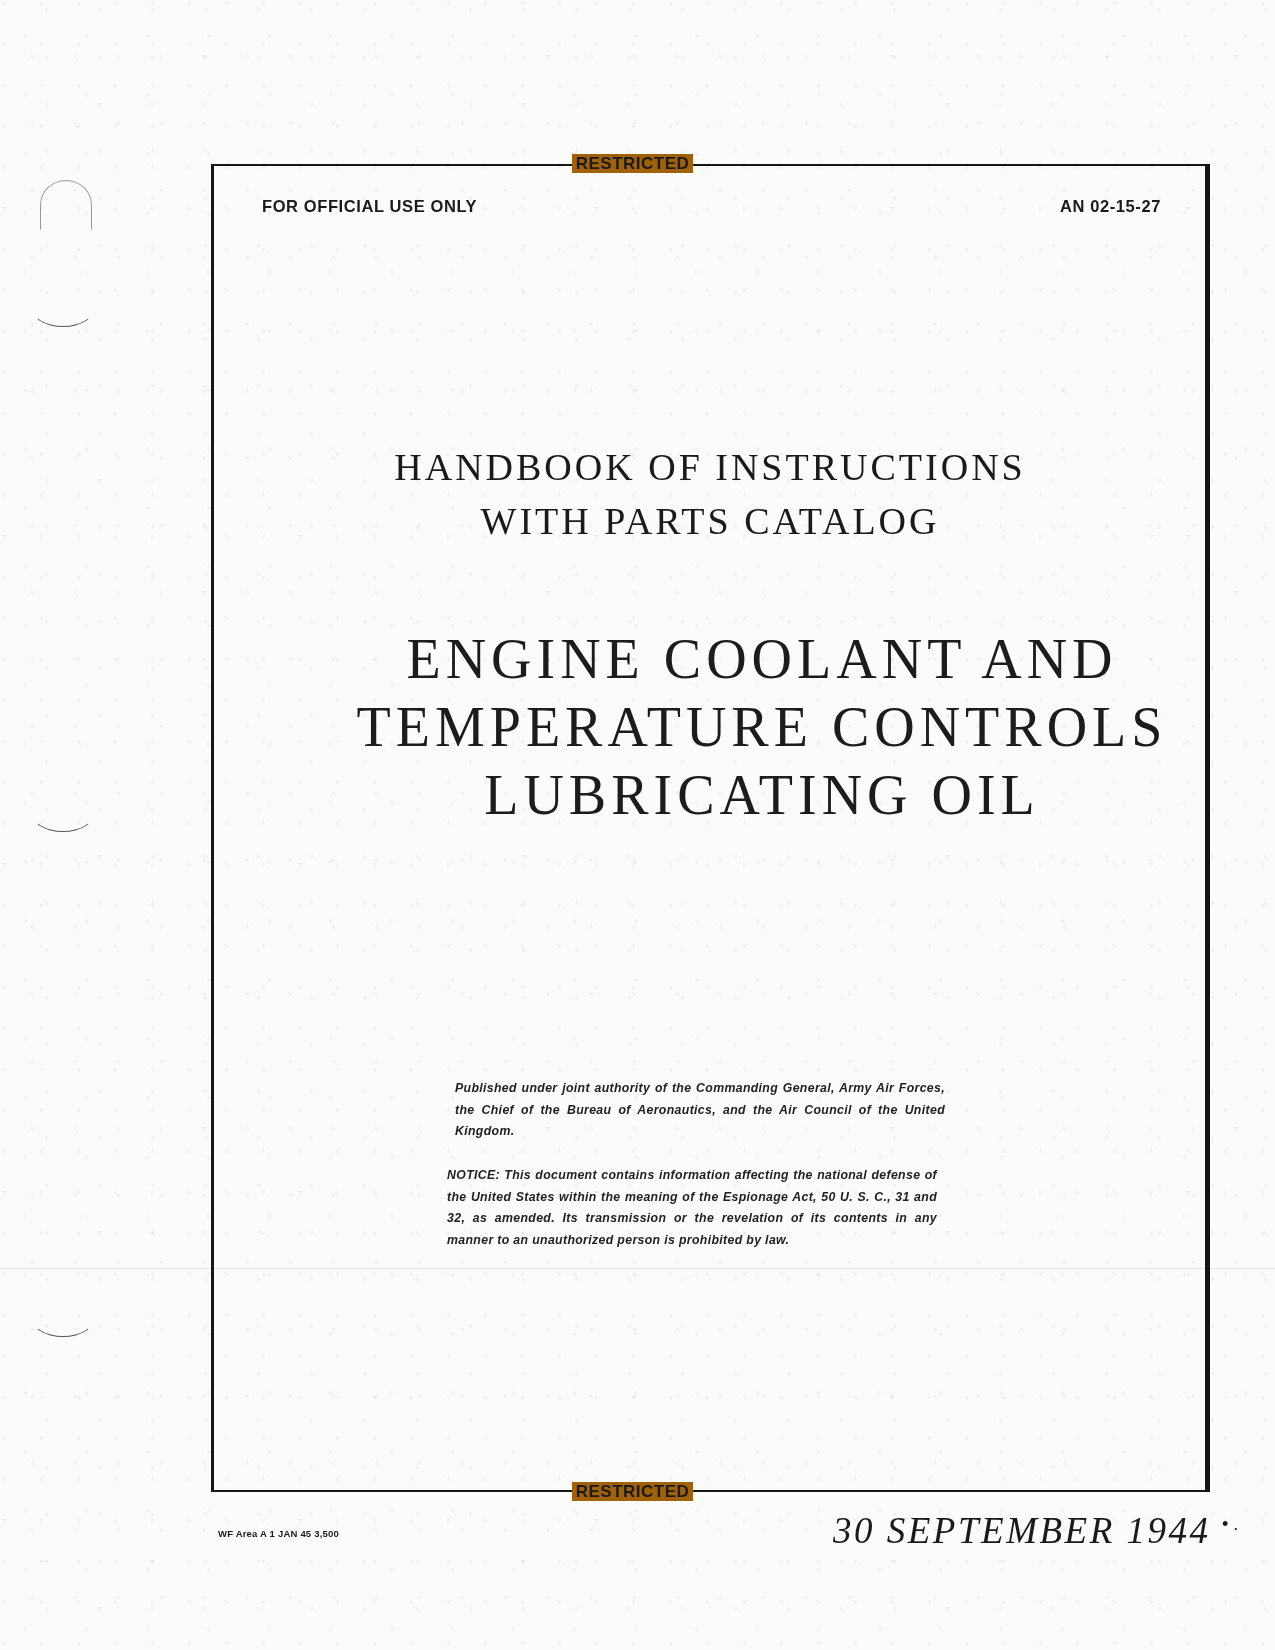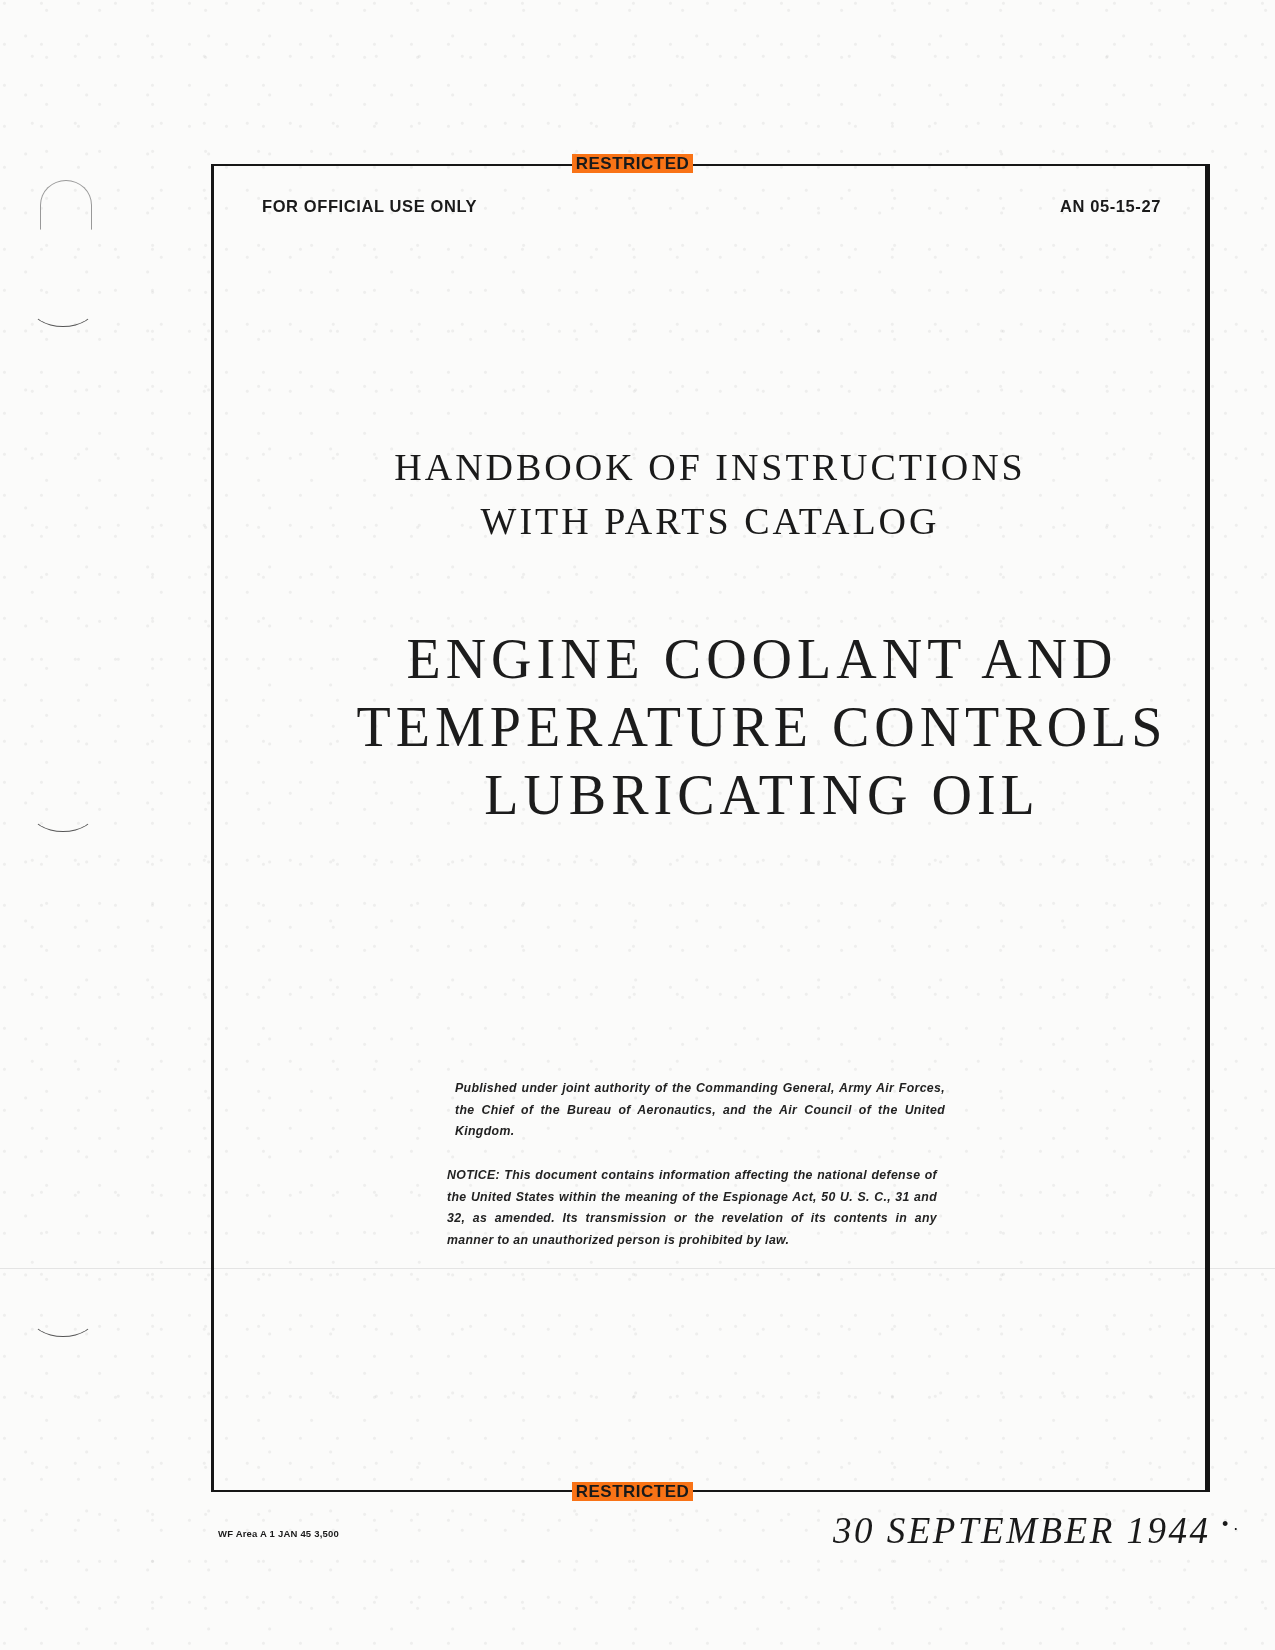--- a/index.html
+++ b/index.html
@@ -20,21 +20,21 @@
     position: absolute; left: 211px; top: 164px; width: 998px; height: 1328px;
     border: 3px solid #161616; border-top-width: 2px; border-bottom-width: 2px;
     box-sizing: border-box;
   }
   .frame-right { position: absolute; left: 1205px; top: 164px; width: 5px; height: 1328px; background: #141414; }
   .restricted {
     position: absolute; left: 0; width: 1275px; text-align: center;
     font-family: "Liberation Sans", sans-serif; font-weight: bold; font-size: 17px;
     letter-spacing: 0.5px; line-height: 18px;
   }
-  .restricted span { background: #f97316; padding: 0 4px; }
+  .restricted span { background: #a16207; padding: 0 4px; }
   .restricted.top { top: 155px; left: -5px; }
   .restricted.bottom { top: 1483px; left: -5px; }
   .hdr { position: absolute; top: 197px; font-weight: bold; font-size: 16.5px; letter-spacing: 0.6px; }
   .hdr.left { left: 250px; margin-left: 12px; }
   .hdr.right { right: 114px; }
   .subtitle {
     position: absolute; left: 211px; width: 998px; text-align: center;
     font-family: "Liberation Serif", serif; font-size: 38px;
     letter-spacing: 3px; line-height: 54px; top: 440px;
   }
@@ -74,21 +74,21 @@
 <div class="rule-faint"></div>
 
 <div class="frame"></div>
 <div class="frame-right"></div>
 
 <div class="restricted top">
   <span>RESTRICTED</span>
 </div>
 
 <div class="hdr left">FOR OFFICIAL USE ONLY</div>
-<div class="hdr right">AN 05-15-27</div>
+<div class="hdr right">AN 02-15-27</div>
 
 <div class="subtitle">
   <div>HANDBOOK OF INSTRUCTIONS</div>
   <div>WITH PARTS CATALOG</div>
 </div>
 
 <div class="title">
   <div>ENGINE COOLANT AND</div>
   <div>TEMPERATURE CONTROLS</div>
   <div>LUBRICATING OIL</div>

